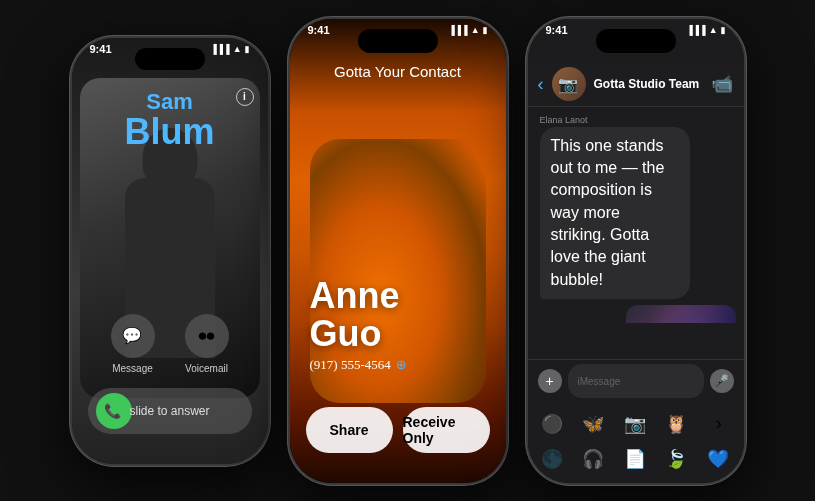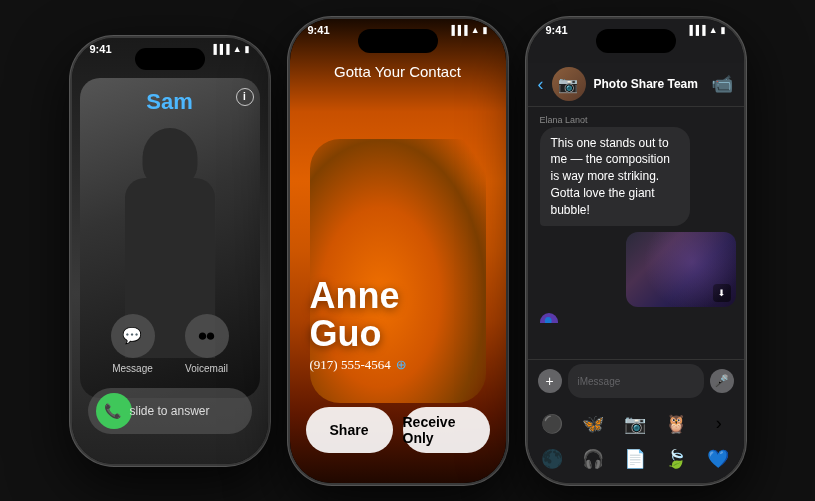--- a/index.html
+++ b/index.html
@@ -396,21 +396,21 @@
       bottom: 160px;
       overflow: hidden;
       padding: 8px;
     }
 
     .msg-bubble {
       max-width: 75%;
       padding: 8px 11px;
       border-radius: 16px;
       margin-bottom: 6px;
-      font-size: 12px;
+      font-size: 16px;
       line-height: 1.4;
     }
     .msg-bubble.received {
       background: #2c2c2e;
       color: #fff;
       border-bottom-left-radius: 4px;
       margin-left: 4px;
     }
 
     .sender-label {
@@ -609,20 +609,21 @@
         <span class="status-icon">▮</span>
       </div>
     </div>
 
     <div class="info-icon-1">
       <span>i</span>
     </div>
 
     <div class="caller-name-1">
       <span class="caller-first">Sam</span>
+      <span class="caller-last">Blum</span>
     </div>
 
     <div class="phone-1-actions">
       <div class="action-btn-round">
         <div class="action-circle">
           <span class="action-icon">💬</span>
         </div>
         <span class="action-label">Message</span>
       </div>
       <div class="action-btn-round">
@@ -704,21 +705,21 @@
         <span class="status-icon">▐▐▐</span>
         <span class="status-icon">▲</span>
         <span class="status-icon">▮</span>
       </div>
     </div>
 
     <div class="messages-header">
       <span class="back-chevron">‹</span>
       <div class="group-avatar"></div>
       <div class="header-info">
-        <div class="header-group-name">Photo Share Team</div>
+        <div class="header-group-name">Gotta Studio Team</div>
       </div>
       <span class="video-icon">📹</span>
     </div>
 
     <div class="messages-body">
       <div class="sender-label">Elana Lanot</div>
       <div class="msg-bubble received">
         <span>This one stands out to me — the composition is way more striking. Gotta love the giant bubble!</span>
       </div>
 

